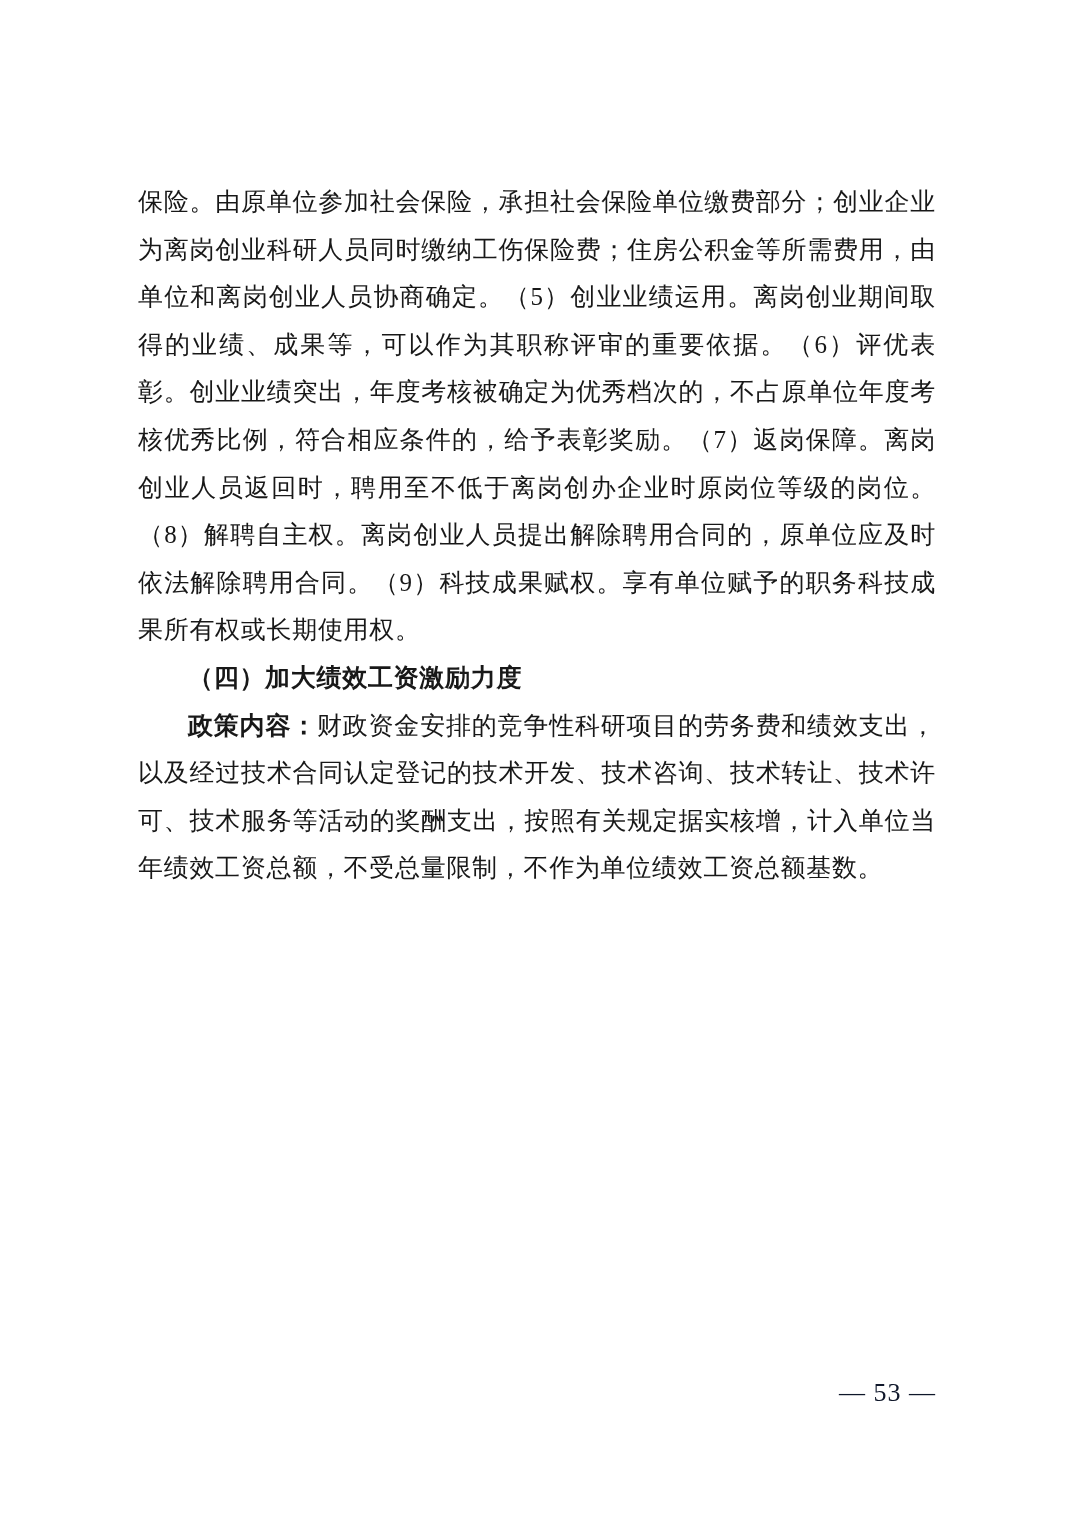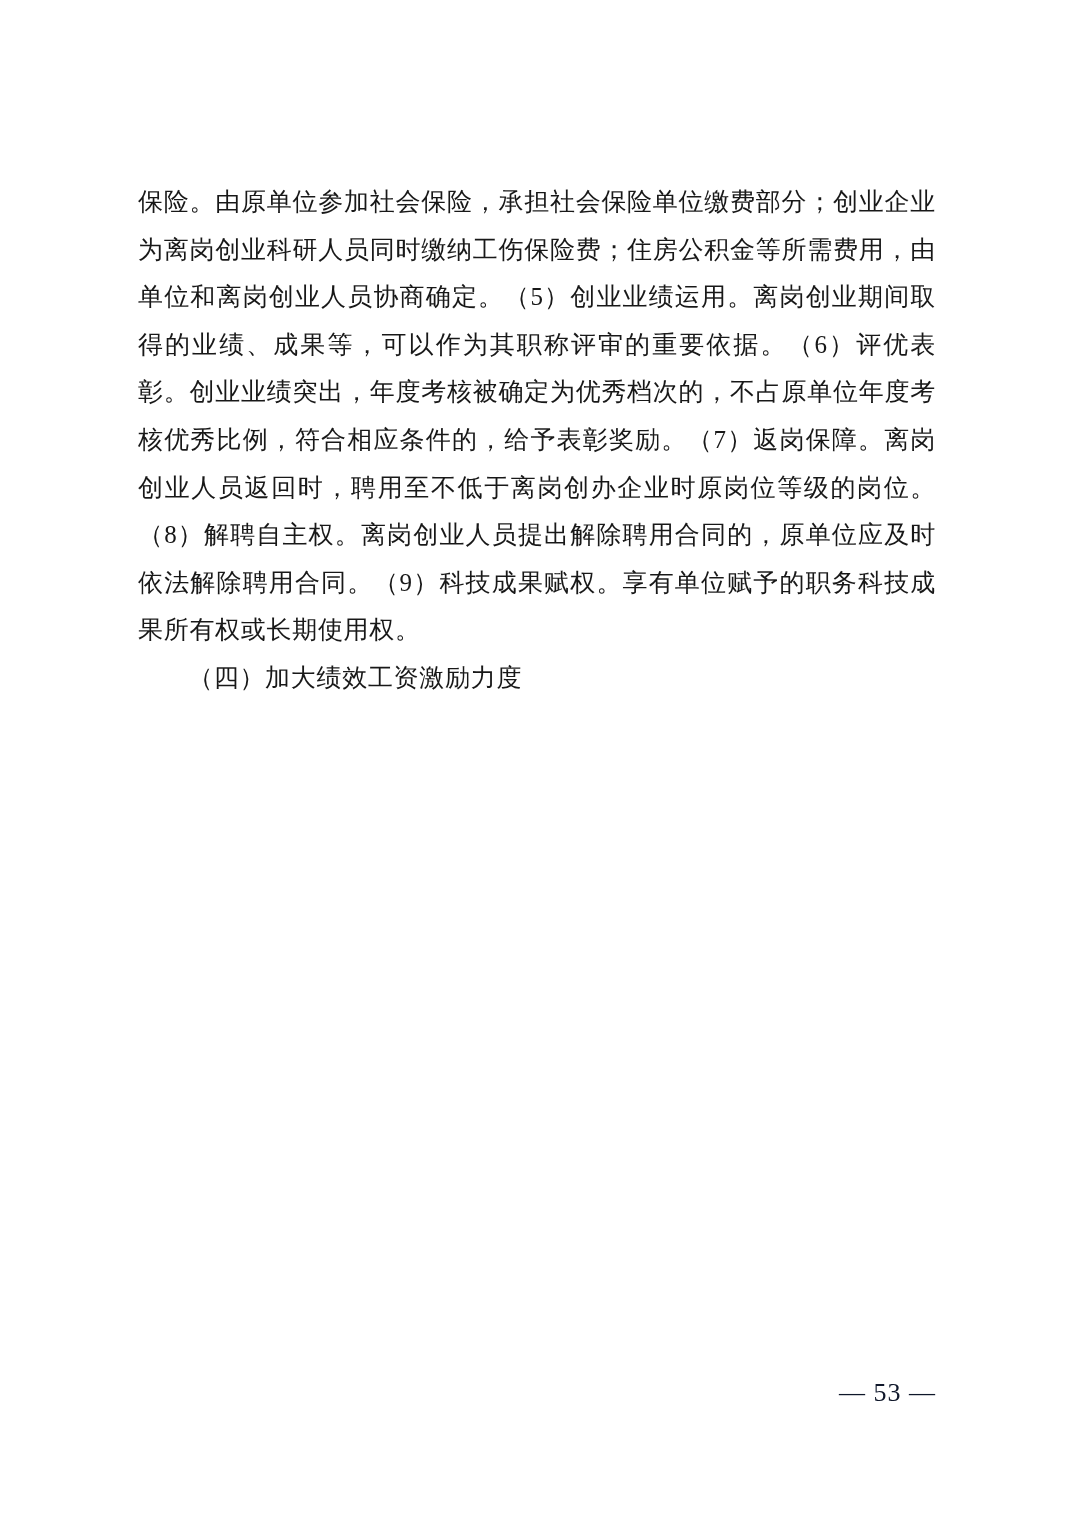--- a/index.html
+++ b/index.html
@@ -31,35 +31,36 @@
       text-align: justify;
       text-justify: inter-ideograph;
     }
     .para.indent {
       text-indent: 2em;
     }
     .para .run.bold {
       font-weight: 700;
     }
     .para.heading {
-      font-weight: 400;
+      font-weight: 700;
     }
     .page-footer {
       position: absolute;
       right: 138px;
       top: 1378px;
       font-size: 26px;
       letter-spacing: 1px;
       color: #0f172a;
     }
   </style>
 </head>
 <body>
 
 <div class="page">
   <main class="text-block" id="paragraphs">
       <p class="para"><span class="run">保险。由原单位参加社会保险，承担社会保险单位缴费部分；创业企业为离岗创业科研人员同时缴纳工伤保险费；住房公积金等所需费用，由单位和离岗创业人员协商确定。（5）创业业绩运用。离岗创业期间取得的业绩、成果等，可以作为其职称评审的重要依据。（6）评优表彰。创业业绩突出，年度考核被确定为优秀档次的，不占原单位年度考核优秀比例，符合相应条件的，给予表彰奖励。（7）返岗保障。离岗创业人员返回时，聘用至不低于离岗创办企业时原岗位等级的岗位。（8）解聘自主权。离岗创业人员提出解除聘用合同的，原单位应及时依法解除聘用合同。（9）科技成果赋权。享有单位赋予的职务科技成果所有权或长期使用权。</span></p>
       <p class="para indent heading"><span class="run">（四）加大绩效工资激励力度</span></p>
+      <p class="para indent"><span class="run bold">政策内容：</span><span class="run">财政资金安排的竞争性科研项目的劳务费和绩效支出，以及经过技术合同认定登记的技术开发、技术咨询、技术转让、技术许可、技术服务等活动的奖酬支出，按照有关规定据实核增，计入单位当年绩效工资总额，不受总量限制，不作为单位绩效工资总额基数。</span></p>
     </main>
   <footer class="page-footer">
     <span>— 53 —</span>
   </footer>
 </div>
 
 </body></html>

